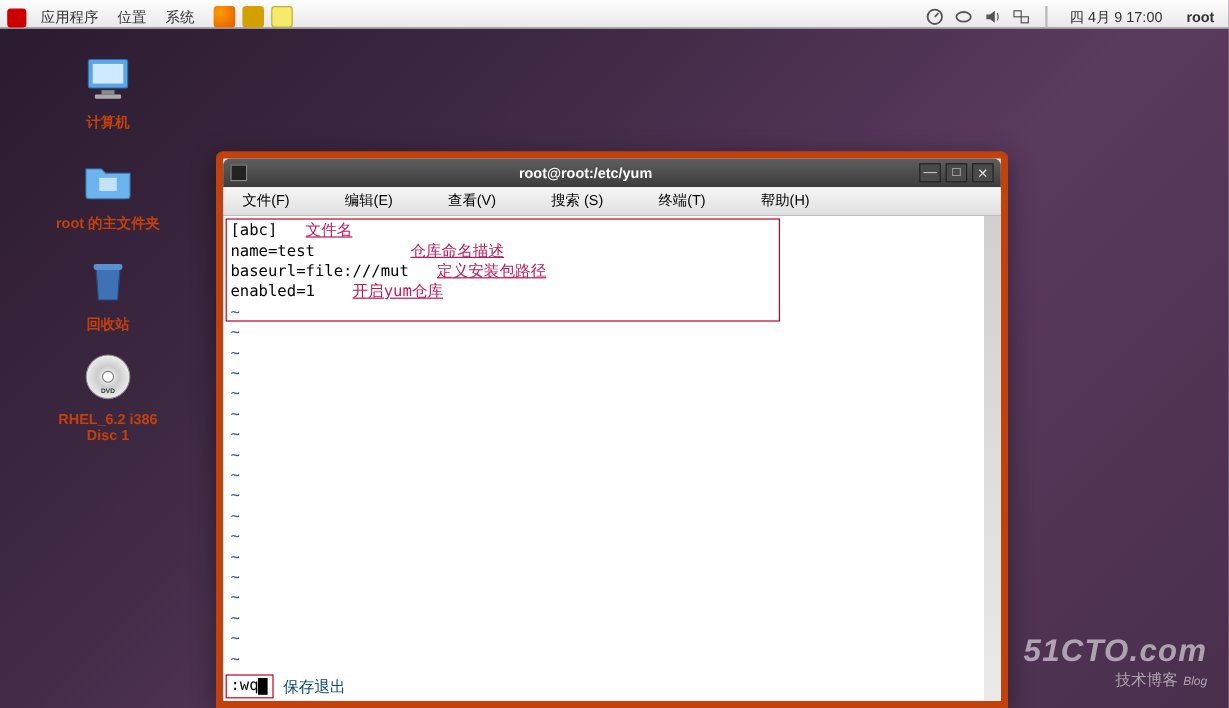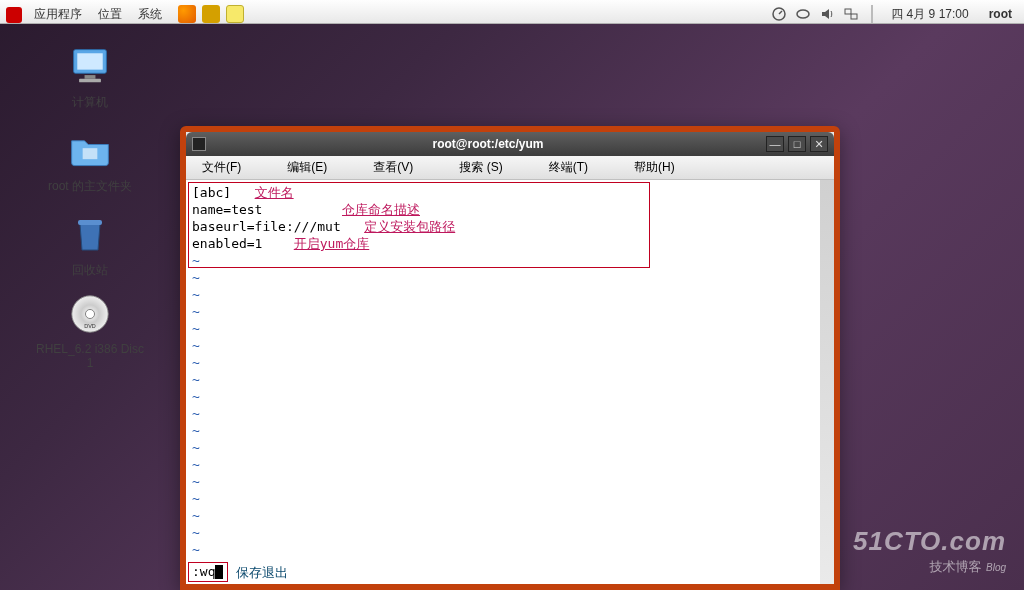--- a/index.html
+++ b/index.html
@@ -36,23 +36,24 @@
 .tray-icon { width:16px; height:16px; display:inline-block; }
 .tray-date { font-size:12px; padding:0 6px; }
 .tray-user { font-weight:bold; padding:0 6px; }
 .sep { width:2px; height:18px; background:#bbb; margin:0 4px; }
 
 
 .desktop-icon {
   position: absolute;
   width: 110px;
   text-align: center;
-  color: #404040;
+  color: #c2410c;
   font-size: 12px;
   cursor: pointer;
+  font-weight: bold;
 }
 .desktop-icon .icon-box {
   width: 48px; height: 44px; margin: 0 auto 6px;
   display:flex; align-items:center; justify-content:center;
 }
 .di-computer { top: 44px; left: 35px; }
 .di-home     { top: 128px; left: 35px; }
 .di-trash    { top: 212px; left: 35px; }
 .di-dvd      { top: 292px; left: 35px; }
 

